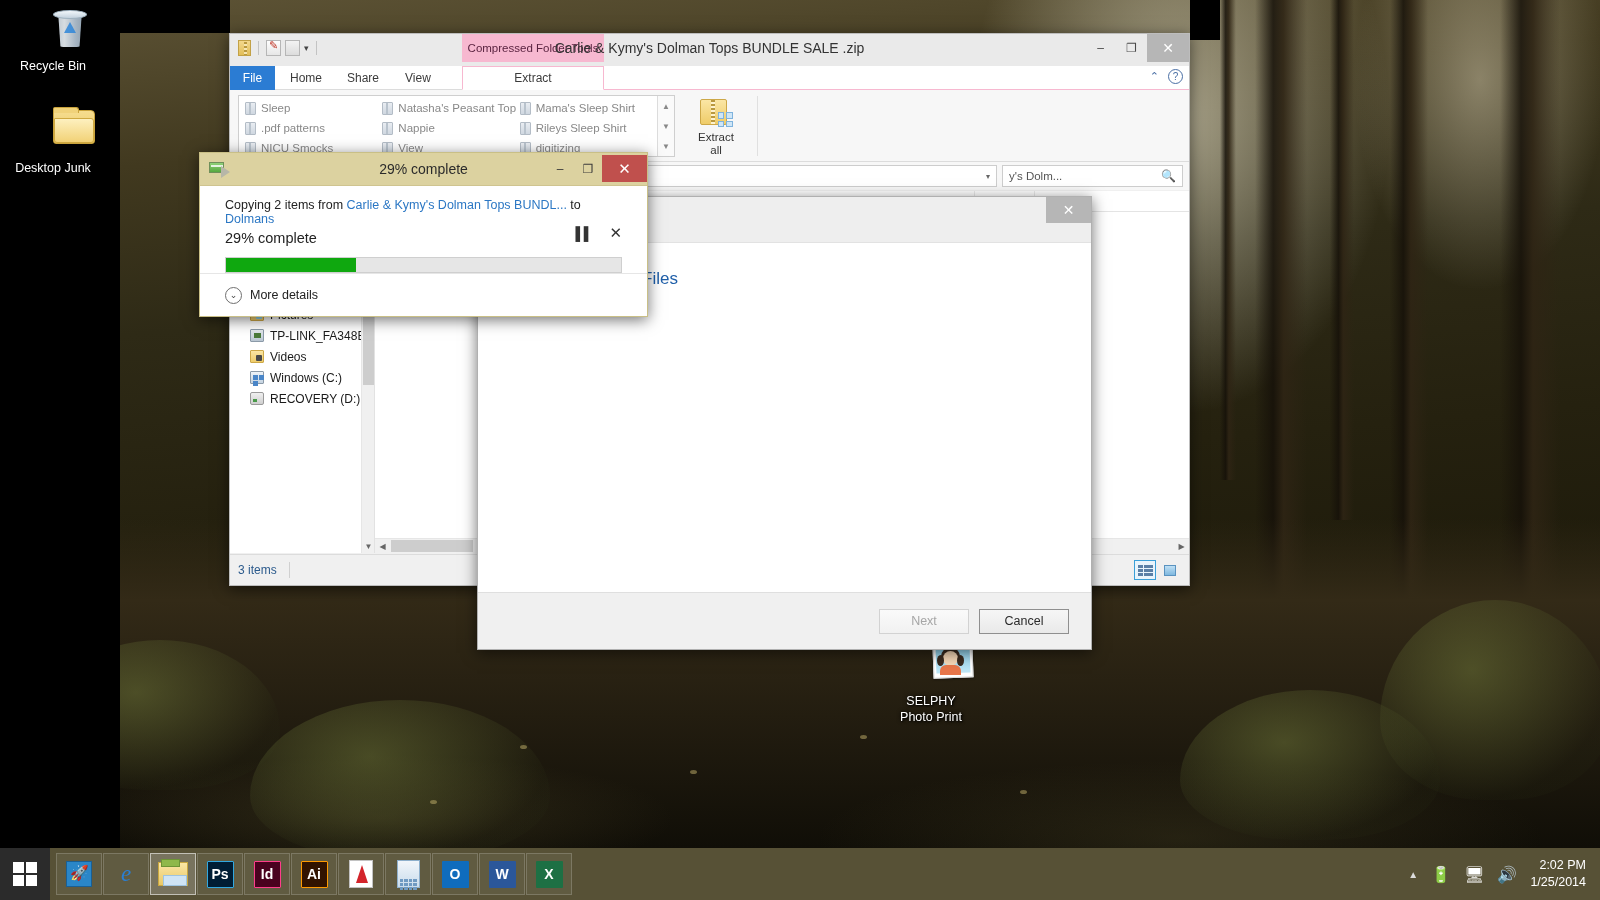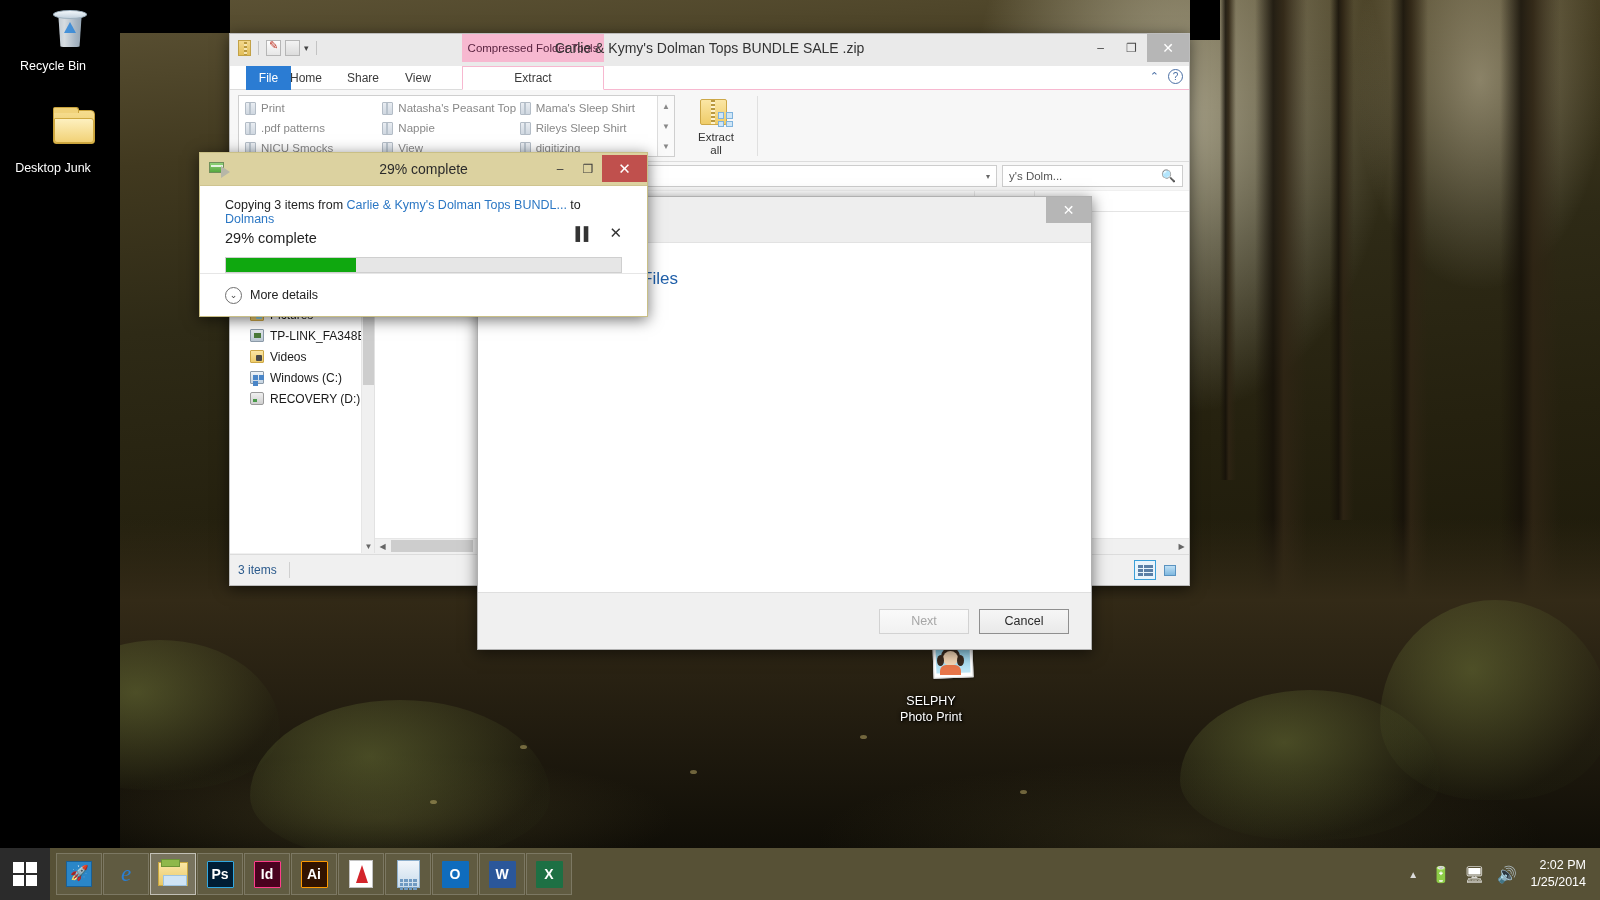--- a/index.html
+++ b/index.html
@@ -340,38 +340,38 @@
     <div class="ctxtab">Compressed Folder Tools</div>
     <div class="wtitle">Carlie &amp; Kymy's Dolman Tops BUNDLE SALE .zip</div>
     <div class="wbtns">
       <div class="wbtn">–</div>
       <div class="wbtn">❐</div>
       <div class="wbtn close">✕</div>
     </div>
   </div>
 
   <div id="exp-tabs">
-    <div class="tab file" style="left:16px;">File</div>
+    <div class="tab file" style="left:0;">File</div>
     <div class="tab" style="left:48px;">Home</div>
     <div class="tab" style="left:105px;">Share</div>
     <div class="tab" style="left:163px;">View</div>
     <div class="tab sel" style="left:232px;width:142px;">Extract</div>
     <div class="ctxline"></div>
     <div class="rightic">
       <span class="chev">⌃</span>
       <span class="help">?</span>
     </div>
   </div>
 
   <div id="exp-ribbon">
     <div class="gallery">
       <div class="gal-items">
         <div class="gal-it">
             <span class="fic"></span>
-            <span>Print</span>
+            <span>Sleep</span>
           </div>
         <div class="gal-it">
             <span class="fic"></span>
             <span>Natasha's Peasant Top</span>
           </div>
         <div class="gal-it">
             <span class="fic"></span>
             <span>Mama's Sleep Shirt</span>
           </div>
         <div class="gal-it">
@@ -550,21 +550,21 @@
       </span>
     <div class="t">29% complete</div>
     <div class="wbtns">
       <div class="wbtn">–</div>
       <div class="wbtn">❐</div>
       <div class="wbtn close">✕</div>
     </div>
   </div>
   <div id="cp-body">
     <div id="cp-line1">
-      <span>Copying 3 items from </span><a href="#">Carlie &amp; Kymy's Dolman Tops BUNDL...</a><span> to </span><a href="#">Dolmans</a>
+      <span>Copying 2 items from </span><a href="#">Carlie &amp; Kymy's Dolman Tops BUNDL...</a><span> to </span><a href="#">Dolmans</a>
     </div>
     <div id="cp-line2">29% complete</div>
     <div id="cp-ctrls">
       <span class="pause">▐▐</span>
       <span class="cancel">✕</span>
     </div>
     <div id="cp-bar">
       <div class="fill" id="cp-fill" style="width: 33%; background: rgb(15, 168, 15);"></div>
     </div>
   </div>

